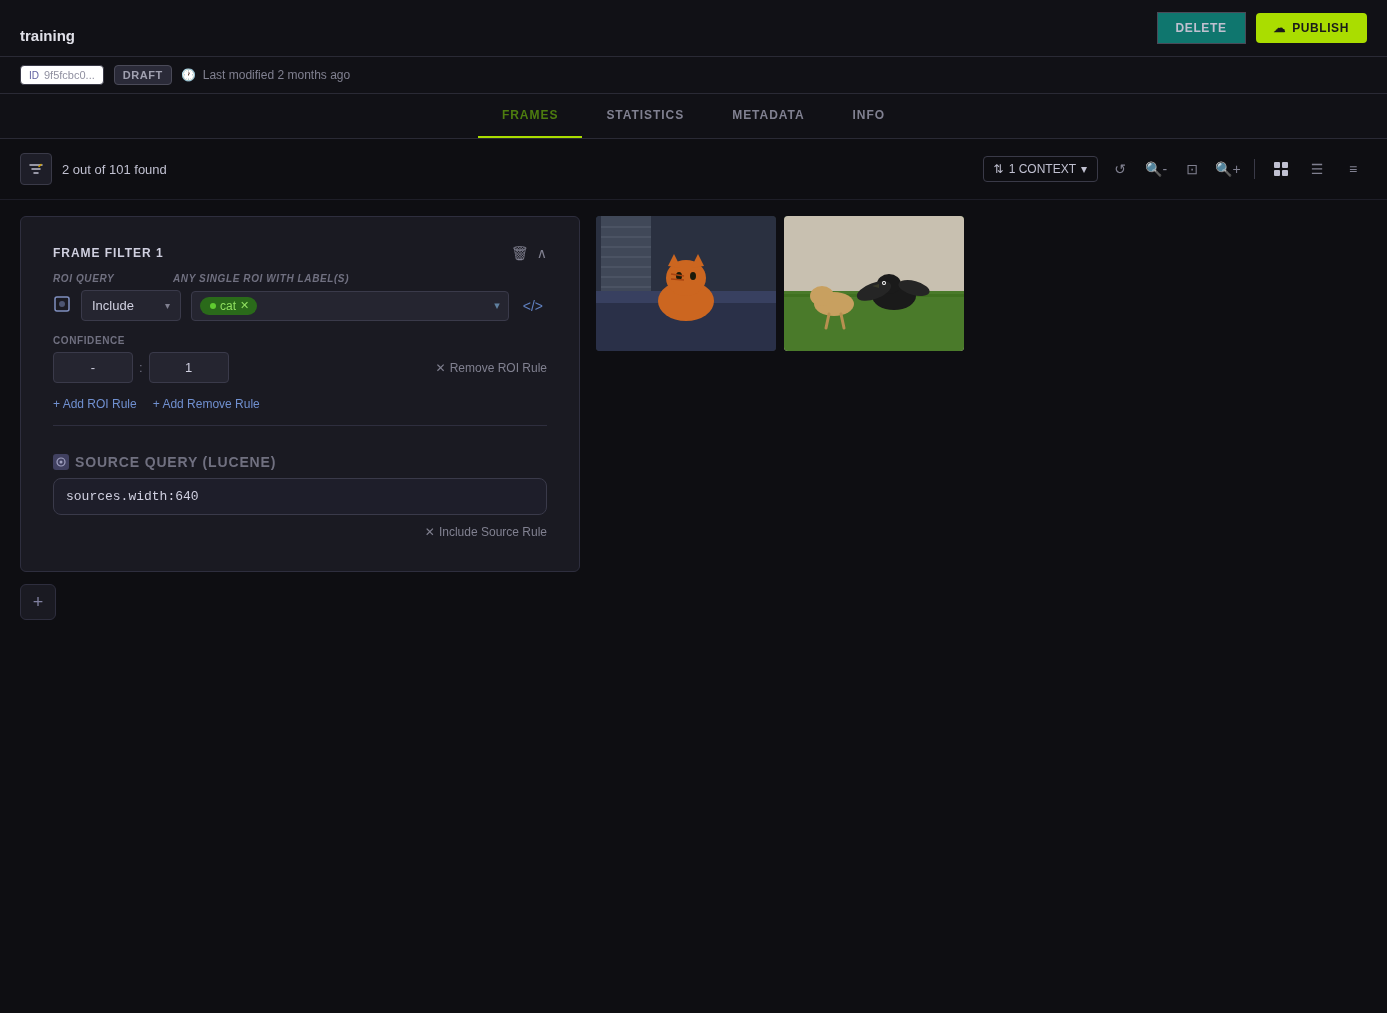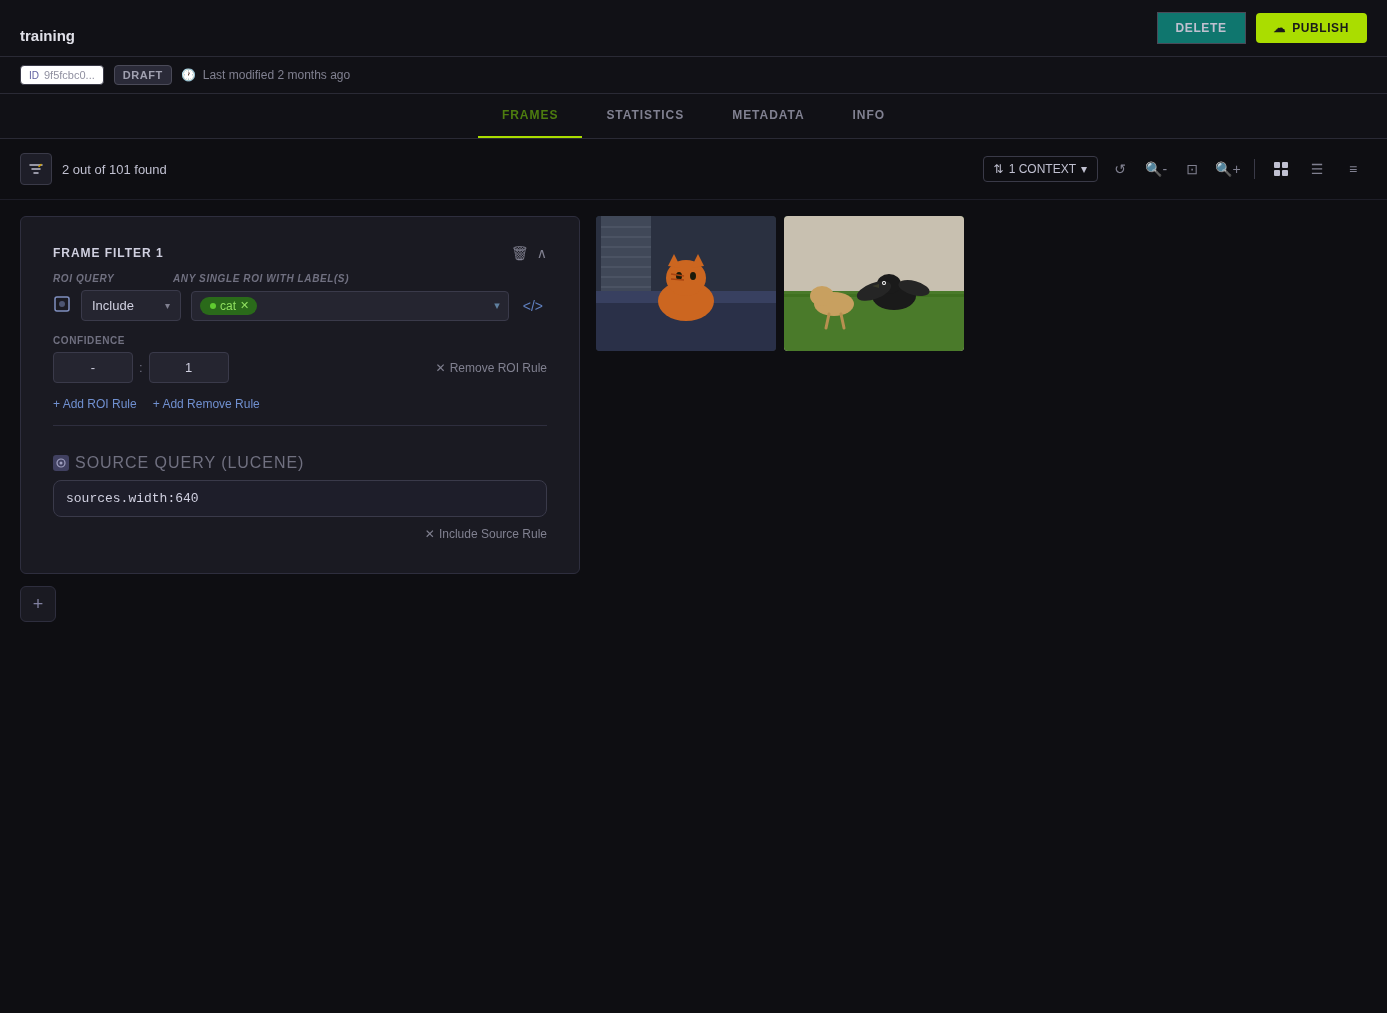--- a/index.html
+++ b/index.html
@@ -387,25 +387,25 @@
       height: 16px;
       background: #404060;
       border-radius: 3px;
       display: flex;
       align-items: center;
       justify-content: center;
       font-size: 9px;
       color: #a0a0c0;
     }
     .source-label {
-      font-size: 16px;
+      font-size: 14px;
       color: #707080;
       letter-spacing: 0.06em;
       text-transform: uppercase;
-      font-weight: 400;
+      font-weight: 700;
     }
     .source-input {
       background: #1e1e2a;
       border: 1px solid #3a3a4a;
       border-radius: 8px;
       color: #d0d0e0;
       padding: 10px 12px;
       font-size: 13px;
       width: 100%;
       font-family: 'Courier New', monospace;

